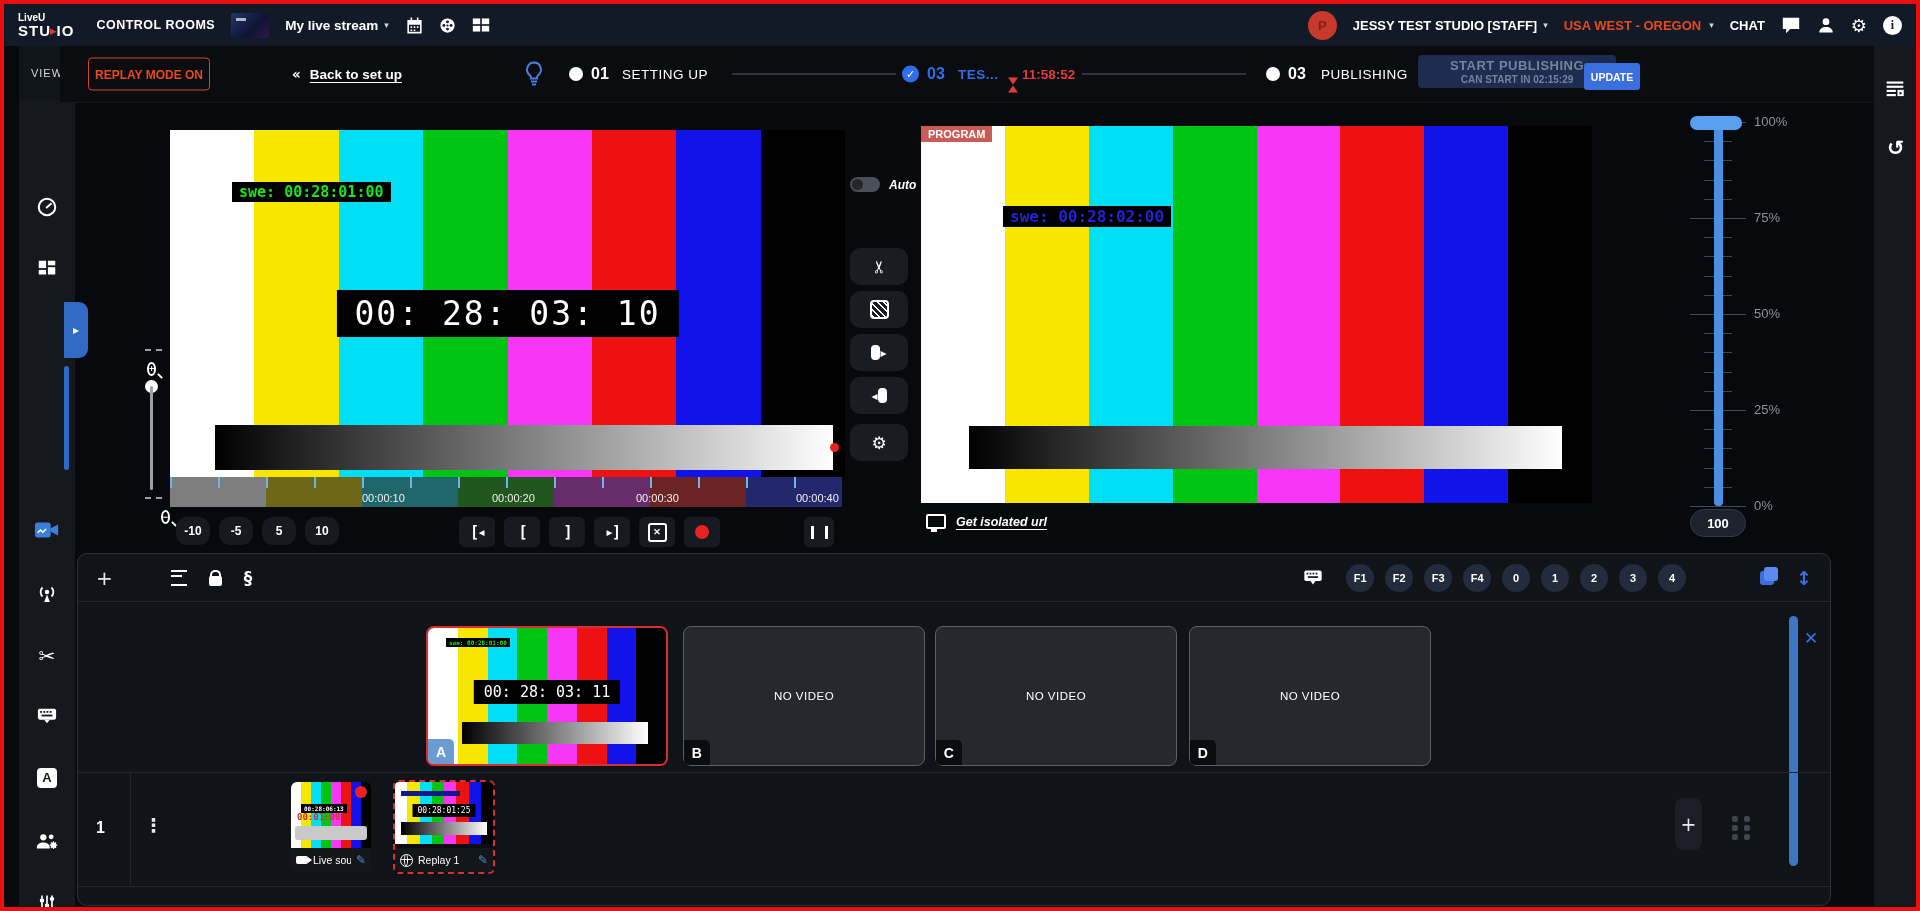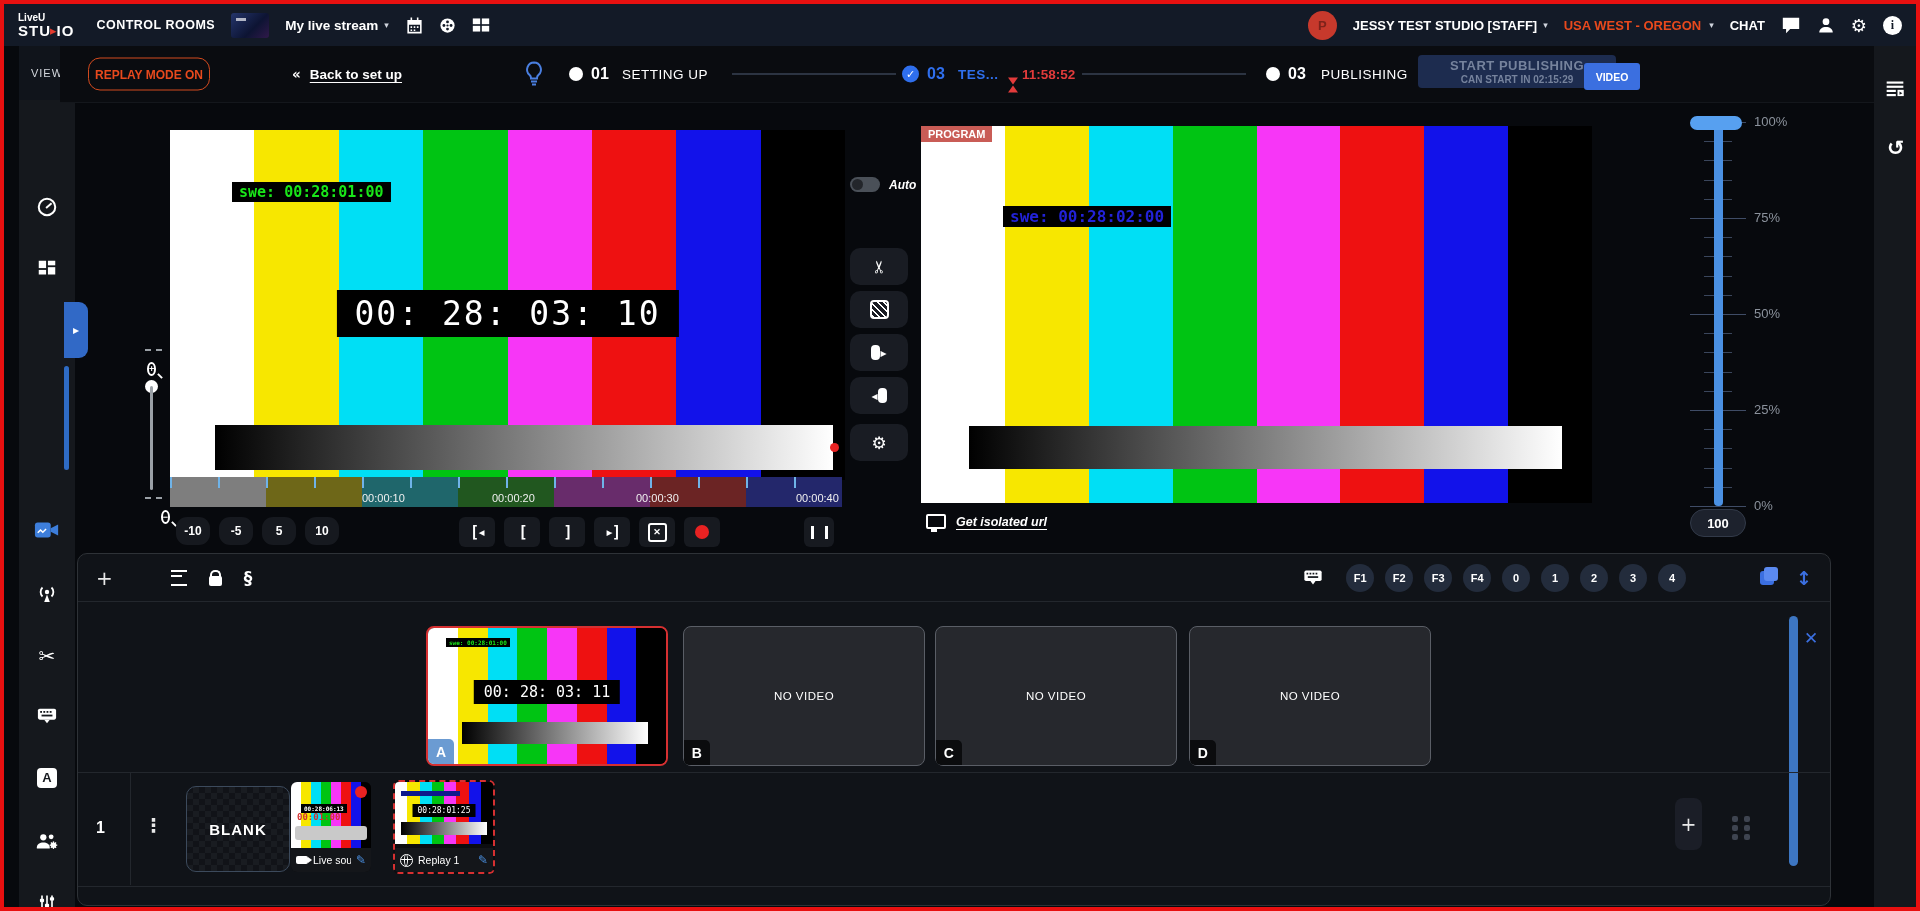--- a/index.html
+++ b/index.html
@@ -28,21 +28,21 @@
   .chatlbl{font-size:13px;font-weight:bold;}
   .circinfo{width:19px;height:19px;border-radius:50%;background:#fff;color:#131a27;font-weight:bold;font-size:12px;font-family:"Liberation Serif",serif;display:flex;align-items:center;justify-content:center;}
 
   
   .sidebar{position:absolute;left:15px;top:42px;width:56px;bottom:0;background:#15181d;}
   .sidebar .viewblk{height:54px;background:#10141b;display:flex;align-items:center;justify-content:center;font-size:11px;letter-spacing:1px;color:#d4d8de;}
   .sicon{position:absolute;left:0;width:56px;text-align:center;color:#fff;}
   .rightbar{position:absolute;right:0;top:42px;width:42px;bottom:0;background:#15181d;}
   .header{position:absolute;left:56px;right:42px;top:42px;height:56px;background:#0a0c10;border-bottom:1px solid #14171c;}
   .vcenter{top:50%;transform:translateY(-50%);}
-  .replaybtn{left:28px;width:120px;height:31px;border:1.5px solid #d24a1e;border-radius:12px;color:#e8491d;font-weight:bold;font-size:12px;display:flex;align-items:center;justify-content:center;background:transparent;}
+  .replaybtn{left:28px;width:120px;height:31px;border:1.5px solid #d24a1e;border-radius:4px;color:#e8491d;font-weight:bold;font-size:12px;display:flex;align-items:center;justify-content:center;background:transparent;}
   .backlink{left:232px;font-size:13.5px;font-weight:bold;display:flex;gap:9px;align-items:center;}
   .backlink u{text-underline-offset:3px;}
   .stepnum{font-weight:bold;font-size:16px;}
   .steplbl{font-size:13.5px;letter-spacing:.5px;}
   .stepdot{width:14px;height:14px;border-radius:50%;background:#fff;}
   .stepchk{width:17px;height:17px;border-radius:50%;background:#2f6fed;color:#fff;font-size:11px;font-weight:bold;display:flex;align-items:center;justify-content:center;}
   .conn{height:2px;background:#2c3442;}
   .timer{color:#e23b3b;font-weight:bold;font-size:13.5px;}
   .hglass{display:inline-block;width:0;height:0;border-left:5px solid transparent;border-right:5px solid transparent;border-top:7px solid #e23b3b;position:relative;}
   .hglass:after{content:"";position:absolute;left:-5px;top:1px;width:0;height:0;border-left:5px solid transparent;border-right:5px solid transparent;border-bottom:7px solid #e23b3b;}
@@ -349,21 +349,21 @@
     <span class="abs vcenter hglass" style="left:948px"></span>
     <span class="abs vcenter timer" style="left:962px">11:58:52</span>
     <span class="abs vcenter conn" style="left:1022px;width:164px"></span>
     <span class="abs vcenter stepdot" style="left:1206px"></span>
     <span class="abs vcenter stepnum" style="left:1228px">03</span>
     <span class="abs vcenter steplbl" style="left:1261px">PUBLISHING</span>
     <div class="abs startbtn">
       <div class="s1">START PUBLISHING</div>
       <div class="s2">CAN START IN 02:15:29</div>
     </div>
-    <div class="abs updatebtn">VIDEO</div>
+    <div class="abs updatebtn">UPDATE</div>
   </div>
 
   
   <span class="abs dashes" style="left:141px;top:345px"></span>
   <span class="abs mag" style="left:143px;top:354px">+</span>
   <span class="abs zknob" style="left:141px;top:376px"></span>
   <span class="abs ztrack" style="left:146px;top:382px;height:104px"></span>
   <span class="abs dashes" style="left:141px;top:493px"></span>
   <span class="abs mag" style="left:143px;top:502px">−</span>
 
@@ -563,21 +563,20 @@
     </div>
 
     <div class="pscroll"></div>
     <span class="pclose glyph">✕</span>
 
     <div class="pdiv" style="top:218px"></div>
     <div class="vdiv" style="left:52px;top:218px;height:113px"></div>
 
     <span class="abs rownum" style="left:18px;top:265px">1</span>
     <span class="abs glyph" style="left:66px;top:260px;font-size:19px;font-weight:bold;letter-spacing:0;color:#e8e8e8">⋮</span>
-    <div class="blank">BLANK</div>
 
     <div class="srcthumb" style="left:213px;top:228px;width:80px;height:90px">
       <div style="position:absolute;left:0;top:0;right:0;height:66px">
         <div class="bars">
             <i></i>
             <i></i>
             <i></i>
             <i></i>
             <i></i>
             <i></i>

